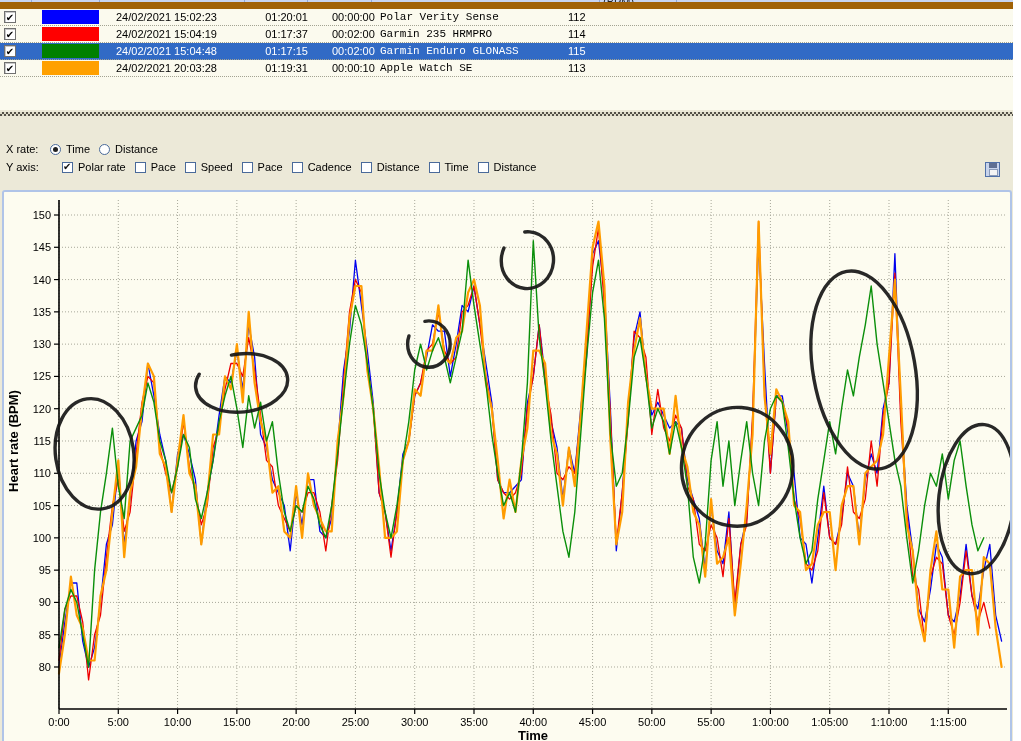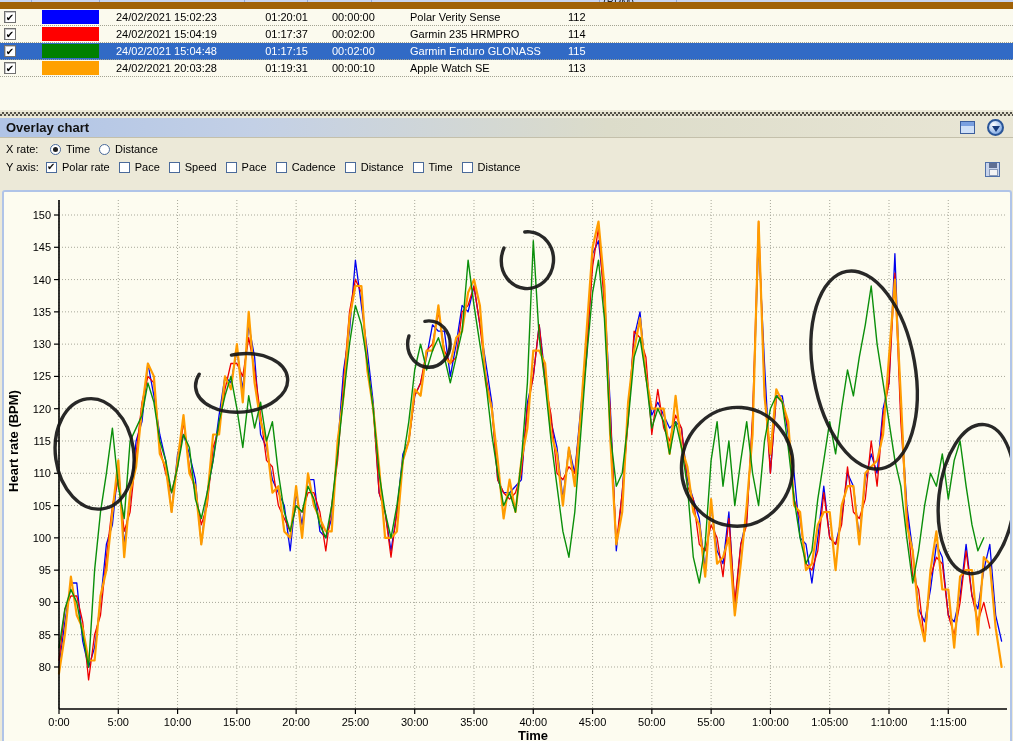--- a/index.html
+++ b/index.html
@@ -12,21 +12,21 @@
   .thcell { position:absolute; top:0; height:9px; border-right:1px solid #8ea8d8; }
   .thcell span { display:block; margin-top:-4px; padding-left:3px; font-size:11px; color:#222; }
   .trow { position:absolute; left:0; width:1013px; height:17px; background:#fbfaee; border-bottom:1px dotted #a3a392; font-size:11px; color:#000; }
   .trow.sel { background:#316ac5; color:#fff; }
   .cb { position:absolute; left:4px; top:2px; width:12px; height:12px; background:#fff; border:1px solid #707070; box-shadow:inset 1px 1px 0 #c8c8c8; font-size:10px; line-height:11px; text-align:center; color:#000; }
   .swatch { position:absolute; left:42px; top:1px; width:57px; height:14px; }
   .tc { position:absolute; top:2px; white-space:nowrap; }
   .c-date { left:116px; width:140px; }
   .c-dur  { left:245px; width:63px; text-align:right; }
   .c-off  { left:324px; width:60px;padding-left:8px; }
-  .c-dev  { left:410px; width:205px; }
+  .c-dev  { left:380px; width:205px;font-family:Liberation Mono, monospace; }
   .c-bpm  { left:568px; width:60px; }
 
   
   .splitter { position:absolute; left:0; top:110px; width:1013px; height:8px; background:#ece9d8; }
   .splitter .grip { position:absolute; left:0; top:2px; width:100%; height:4px;
       background:repeating-conic-gradient(#55524a 0% 25%, #dedbc8 0% 50%); background-size:4px 4px; }
 
   
   .panel-header { position:absolute; left:0; top:118px; width:1013px; height:20px;
       background:linear-gradient(to right, #b0c4e6 0%, #c3d0e6 25%, #dcdcca 60%, #e9e6d5 100%);
@@ -35,21 +35,21 @@
   .win-icon { position:absolute; right:38px; top:3px; width:15px; height:13px; background:#cfe0f8; border:1px solid #3c5e9c; }
   .win-icon::before { content:''; position:absolute; left:0; right:0; top:0; height:4px; background:#7aa0e0; }
   .collapse-btn { position:absolute; right:9px; top:1px; width:17px; height:17px; border-radius:50%;
       background:radial-gradient(circle at 35% 30%, #ffffff, #8fb4e8 70%, #5d86c8); border:2px solid #2a5598; }
   .collapse-btn::before { content:''; position:absolute; left:3px; top:5px; width:0; height:0;
       border-left:4px solid transparent; border-right:4px solid transparent; border-top:6px solid #163a7a; }
 
   
   .ctl-row { position:absolute; left:6px; display:flex; align-items:center; font-size:11px; color:#000; }
   .ctl-x { top:141px; height:16px; gap:8px; }
-  .ctl-y { top:159px; height:16px; gap:4px; }
+  .ctl-y { top:159px; height:16px; gap:20px; }
   .ctl-label { width:36px; }
   .opt { display:flex; align-items:center; gap:5px; margin-right:9px; }
   .radio { width:11px; height:11px; border-radius:50%; background:#fff; border:1px solid #4a6a9a; position:relative; }
   .radio.on::after { content:''; position:absolute; left:2px; top:2px; width:5px; height:5px; border-radius:50%; background:#222; }
   .chk { width:11px; height:11px; background:#fff; border:1px solid #4a6a9a; position:relative; }
   .chk.on::after { content:'✔'; position:absolute; left:0; top:-2px; font-size:10px; color:#111; }
   .save-btn { position:absolute; right:13px; top:162px; width:15px; height:15px; background:#c8d4ec; border:1px solid #5070a8; }
   .save-btn::before { content:''; position:absolute; left:3px; top:0; width:8px; height:5px; background:#5f6f92; }
   .save-btn::after { content:''; position:absolute; left:3px; bottom:0; width:7px; height:5px; background:#f4f4f4; border:1px solid #8a9ab8; }
 
@@ -120,25 +120,20 @@
           <span class="tc c-dev">Apple Watch SE</span>
           <span class="tc c-bpm">113</span>
         </div>
       </div>
   </div>
 
   <div class="splitter">
       <div class="grip"></div>
     </div>
 
-  <div class="panel-header">
-    <span class="panel-title">Overlay chart</span>
-    <span class="win-icon"></span>
-    <span class="collapse-btn"></span>
-  </div>
 
   <div class="ctl-row ctl-x">
     <span class="ctl-label">X rate:</span>
     <span id="xopts" style="display:flex;align-items:center">
         <span class="opt">
           <span class="radio on"></span>
           <span>Time</span>
         </span>
         <span class="opt">
           <span class="radio "></span>

